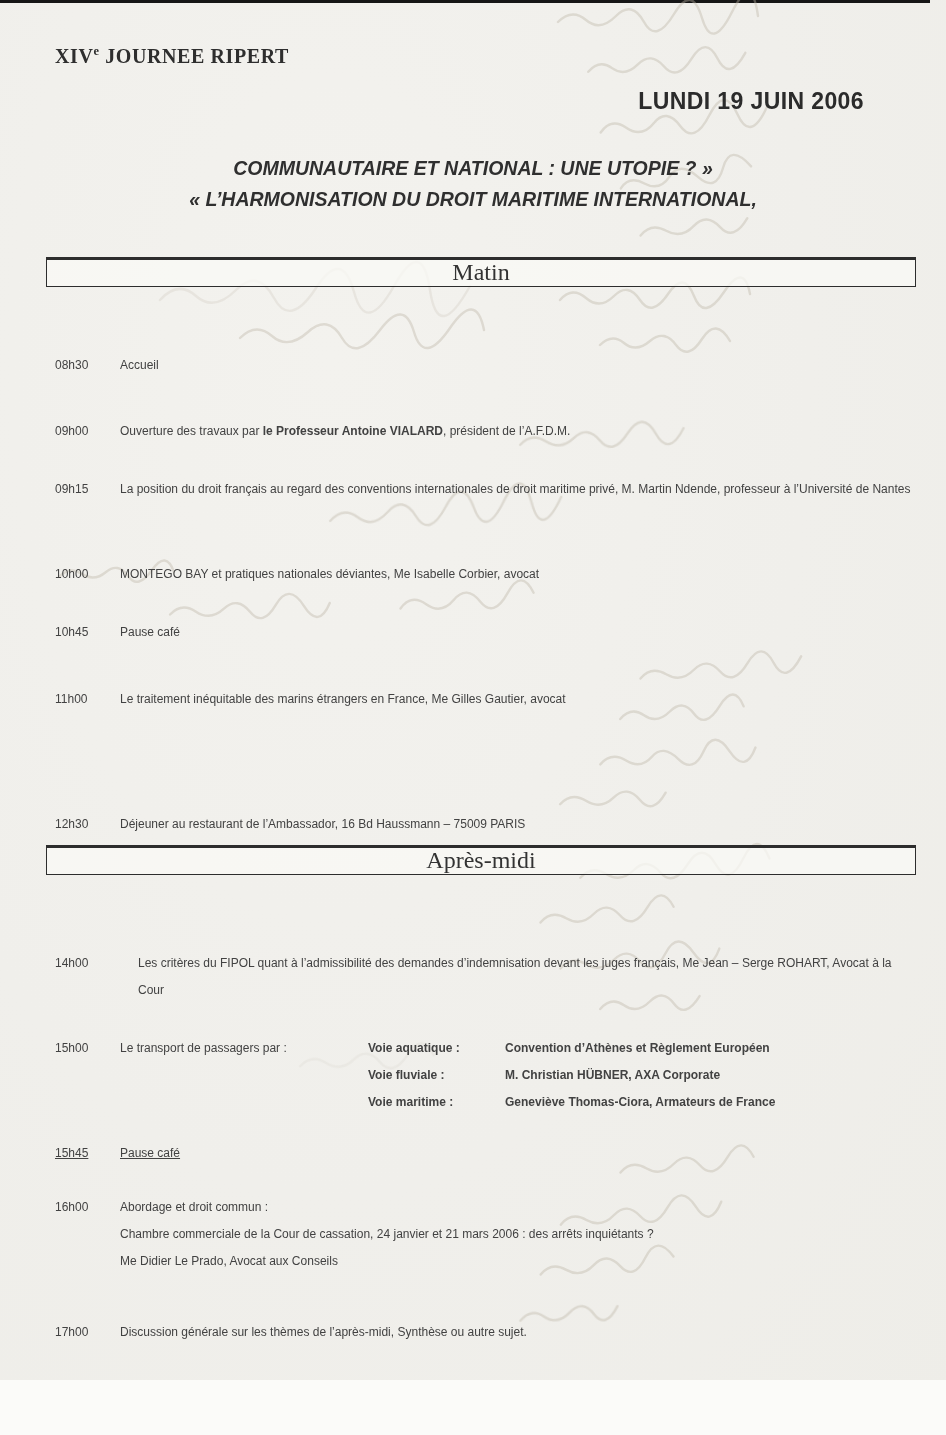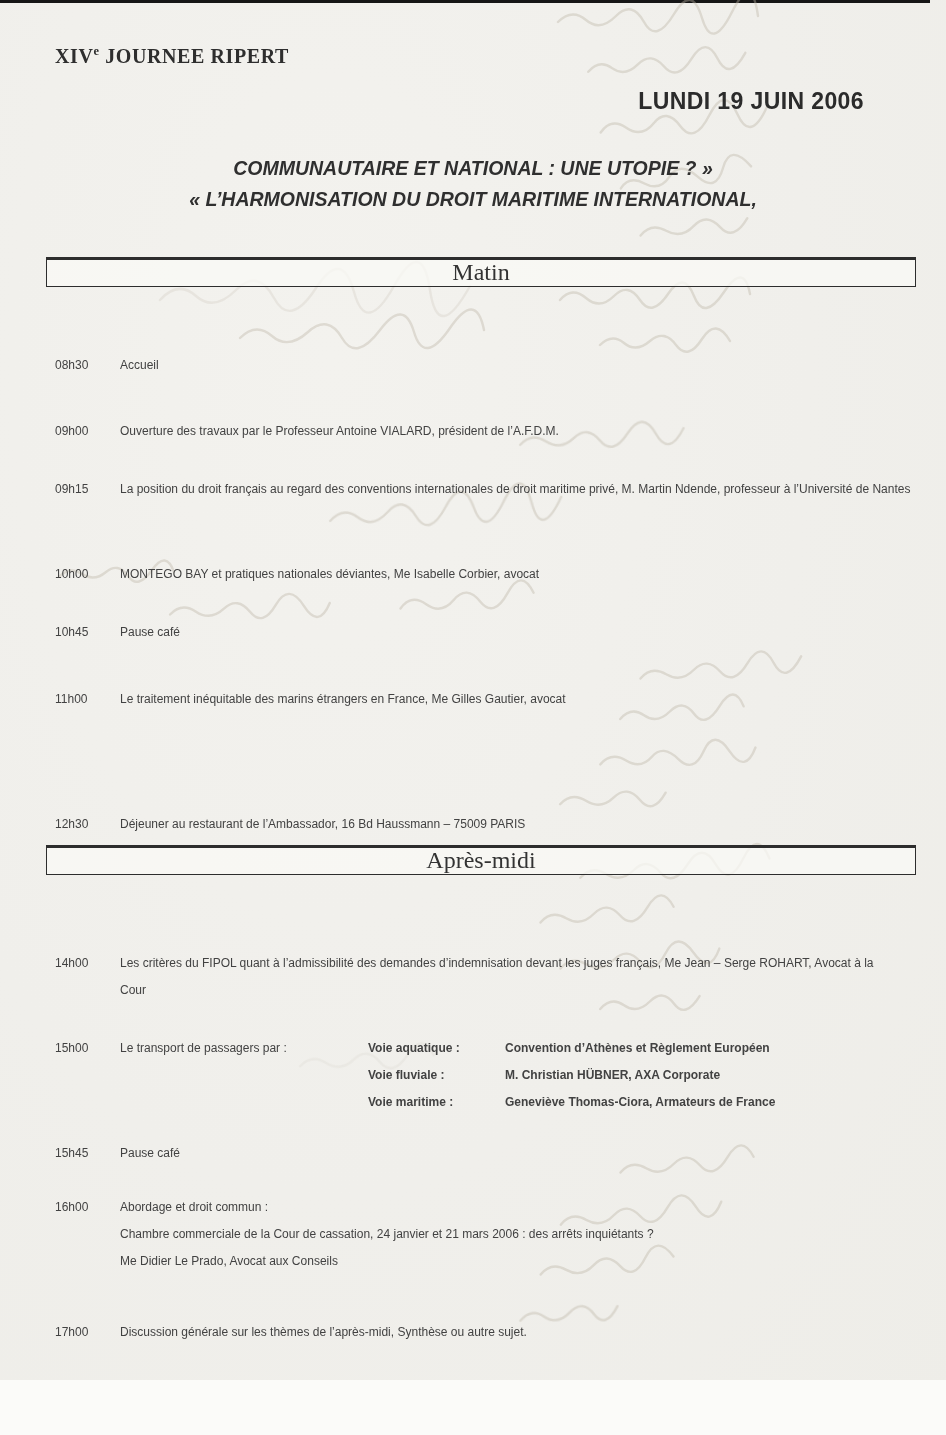--- a/index.html
+++ b/index.html
@@ -37,21 +37,21 @@
   }
   .row{
     position:absolute;left:55px;
     display:flex;align-items:flex-start;
     font-size:12px;line-height:27px;color:#424242;margin-top:24px;
   }
   .row .time{width:65px;flex:none;}
   .row .txt{width:800px;}
   .row .txt.w780{width:780px;}
   .row .txt.w745{width:745px;}
-  .bold{font-weight:normal;}
+  .bold{font-weight:bold;}
   .t15{display:flex;align-items:flex-start;width:800px;}
   .t15 .intro{width:248px;flex:none;}
   .modes{display:grid;grid-template-columns:137px auto;font-weight:bold;}
   .bottom-strip{position:absolute;left:0;bottom:0;width:946px;height:55px;background:#fbfbf9;}
 </style>
 </head>
 <body>
 
 <div class="page">
 
@@ -131,41 +131,41 @@
   </div>
 
 
   <div class="row" style="top:787px;">
     <span class="time">12h30</span>
     <span class="txt">Déjeuner au restaurant de l’Ambassador, 16 Bd Haussmann – 75009 PARIS</span>
   </div>
 
   <div class="bar" style="top:845px;">Après-midi</div>
 
-  <div class="row" style="top:926px;">
+  <div class="row" style="top:926px;gap:18px;">
     <span class="time">14h00</span>
     <span class="txt w780">Les critères du FIPOL quant à l’admissibilité des demandes d’indemnisation devant les juges français, Me Jean – Serge ROHART, Avocat à la Cour</span>
   </div>
 
   <div class="row" style="top:1011px;">
     <span class="time">15h00</span>
     <span class="t15">
       <span class="intro">Le transport de passagers par :</span>
       <span class="modes">
         <span>Voie aquatique :</span>
         <span>Convention d’Athènes et Règlement Européen</span>
         <span>Voie fluviale :</span>
         <span>M. Christian HÜBNER, AXA Corporate</span>
         <span>Voie maritime :</span>
         <span>Geneviève Thomas-Ciora, Armateurs de France</span>
       </span>
     </span>
   </div>
 
-  <div class="row" style="top:1116px;">
+  <div class="row" style="top:1116px;text-decoration:underline;">
     <span class="time">15h45</span>
     <span class="txt">Pause café</span>
   </div>
 
   <div class="row" style="top:1170px;">
     <span class="time">16h00</span>
     <span class="txt w745">
       <div>Abordage et droit commun :</div>
       <div>Chambre commerciale de la Cour de cassation, 24 janvier et 21 mars 2006 : des arrêts inquiétants ?</div>
       <div>Me Didier Le Prado, Avocat aux Conseils</div>

